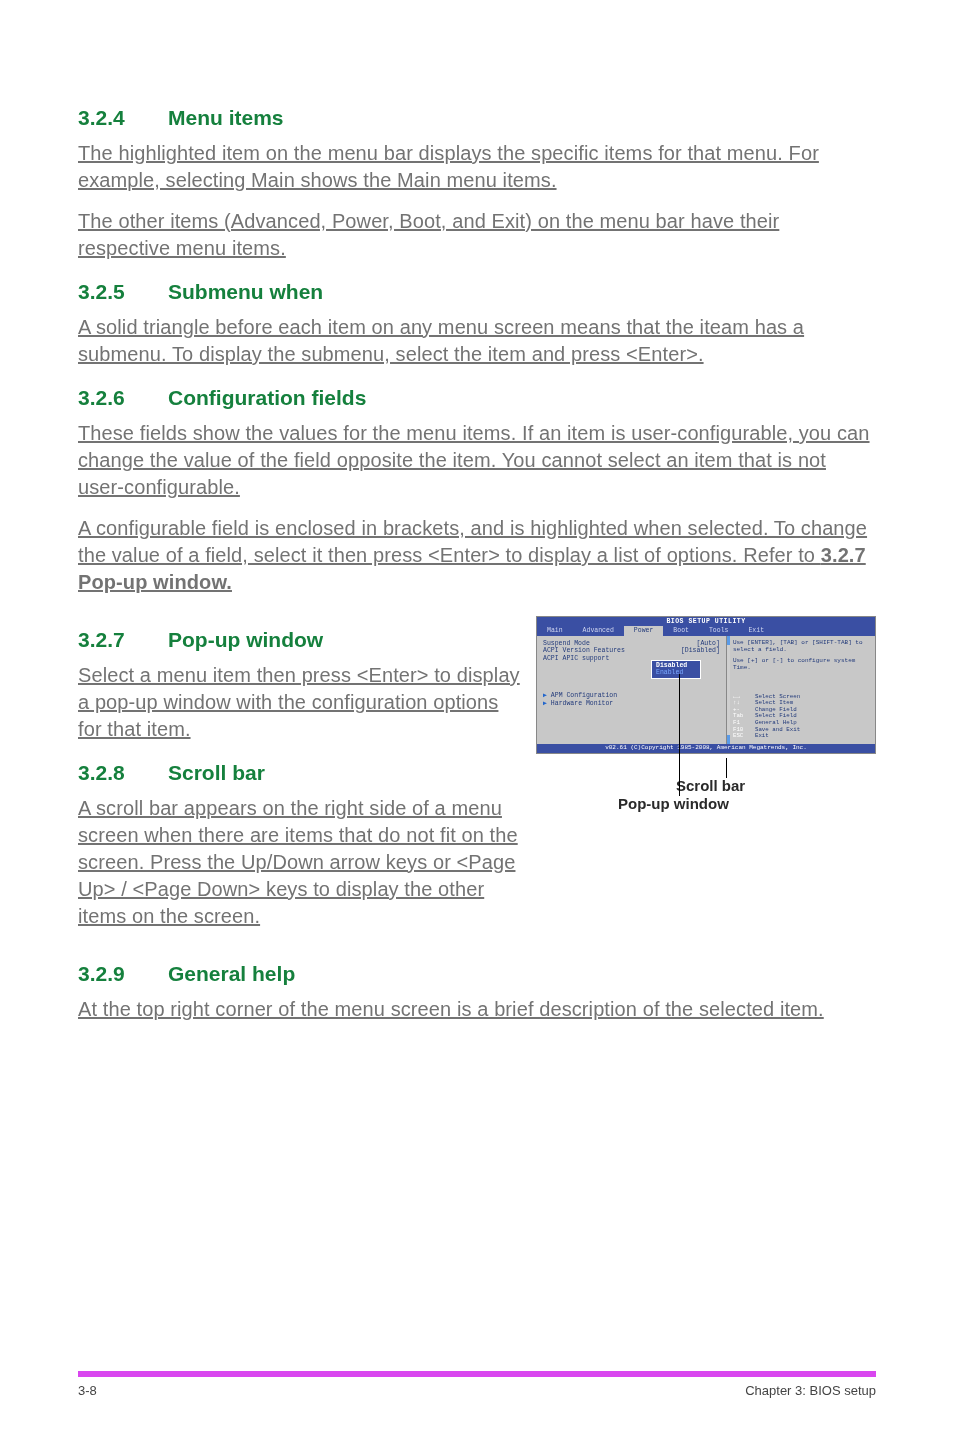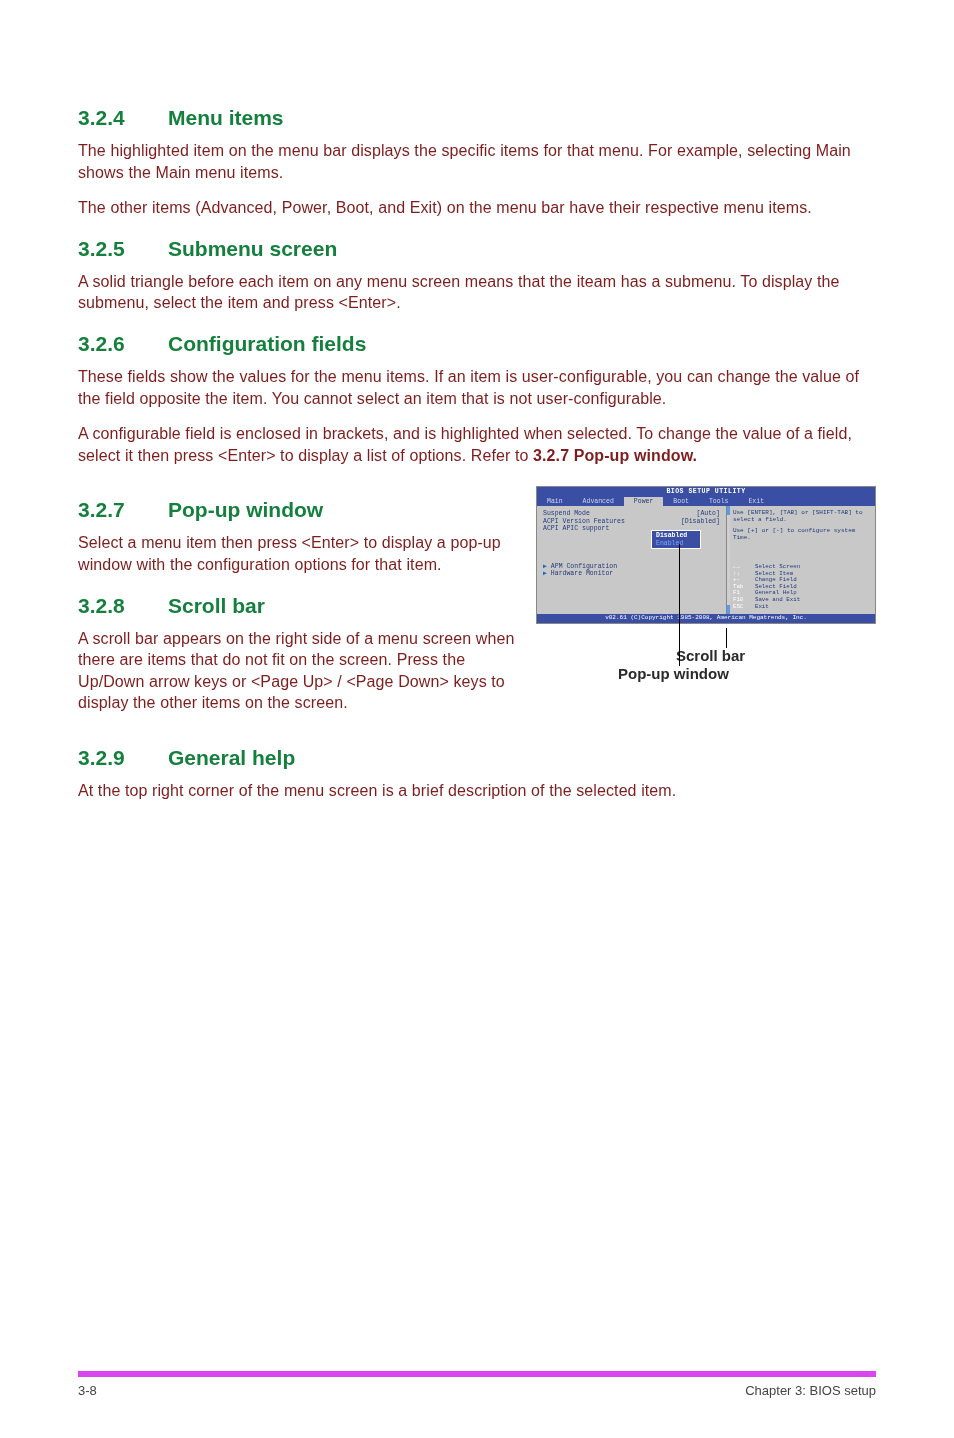--- a/index.html
+++ b/index.html
@@ -15,25 +15,26 @@
   }
   h3.section {
     font-size: 21px;
     font-weight: bold;
     color: #15803d;
     margin-top: 18px;
     margin-bottom: 10px;
   }
   h3.section .num { display: inline-block; width: 90px; }
   p.body {
-    font-size: 16px;
+    font-size: 20px;
     line-height: 1.35;
-    color: #7f1d1d;
+    color: #737373;
     margin-bottom: 14px;
     letter-spacing: 0.1px;
+    text-decoration: underline;
   }
   .bold { font-weight: bold; }
   .two-col { display: flex; gap: 14px; }
   .left-col { flex: 1; }
   .right-col { width: 340px; padding-top: 6px; }
 
   
   .bios {
     font-family: "Courier New", monospace;
     border: 1px solid #888;
@@ -126,21 +127,21 @@
 </head>
 <body>
 
 <h3 class="section">
   <span class="num">3.2.4</span><span>Menu items</span>
 </h3>
 <p class="body">The highlighted item on the menu bar displays the specific items for that menu. For example, selecting Main shows the Main menu items.</p>
 <p class="body">The other items (Advanced, Power, Boot, and Exit) on the menu bar have their respective menu items.</p>
 
 <h3 class="section">
-  <span class="num">3.2.5</span><span>Submenu screen</span>
+  <span class="num">3.2.5</span><span>Submenu when</span>
 </h3>
 <p class="body">A solid triangle before each item on any menu screen means that the iteam has a submenu. To display the submenu, select the item and press &lt;Enter&gt;.</p>
 
 <h3 class="section">
   <span class="num">3.2.6</span><span>Configuration fields</span>
 </h3>
 <p class="body">These fields show the values for the menu items. If an item is user-configurable, you can change the value of the field opposite the item. You cannot select an item that is not user-configurable.</p>
 <p class="body">
   <span>A configurable field is enclosed in brackets, and is highlighted when selected. To change the value of a field, select it then press &lt;Enter&gt; to display a list of options. Refer to </span><span class="bold">3.2.7 Pop-up window.</span>
 </p>

